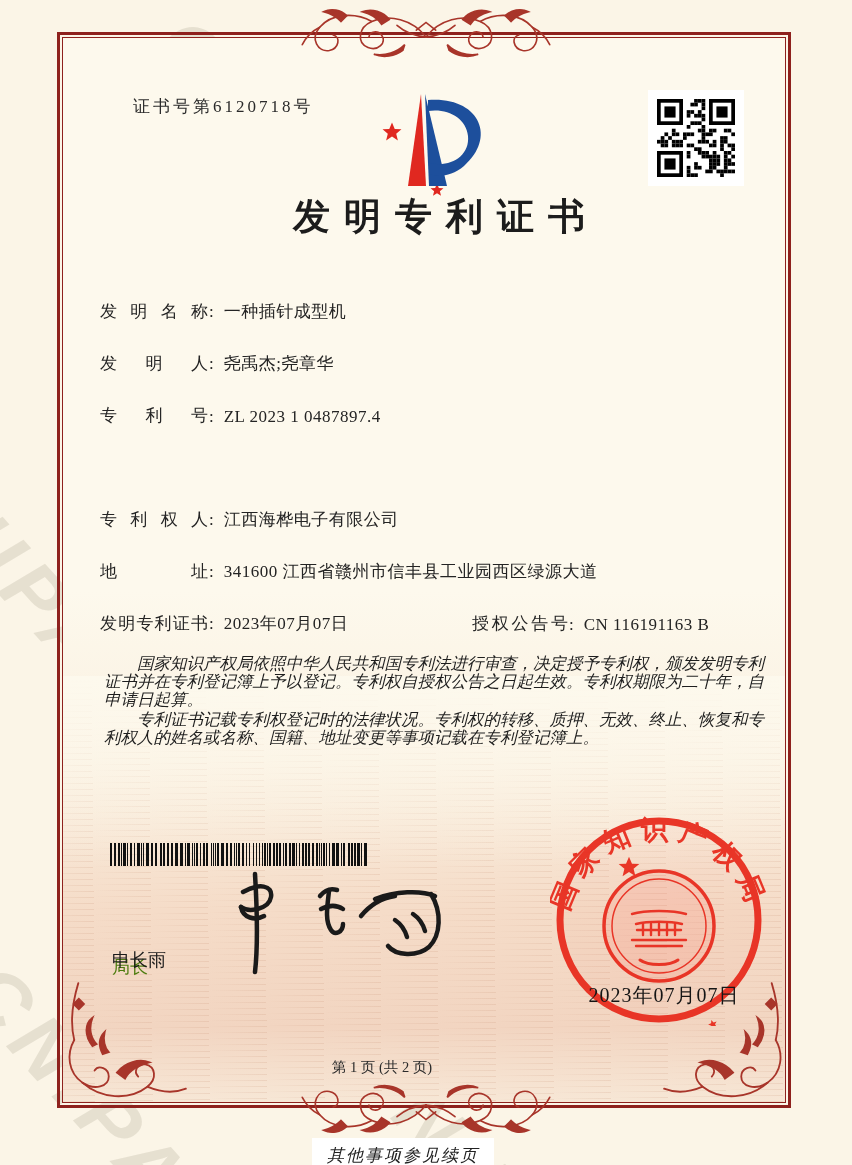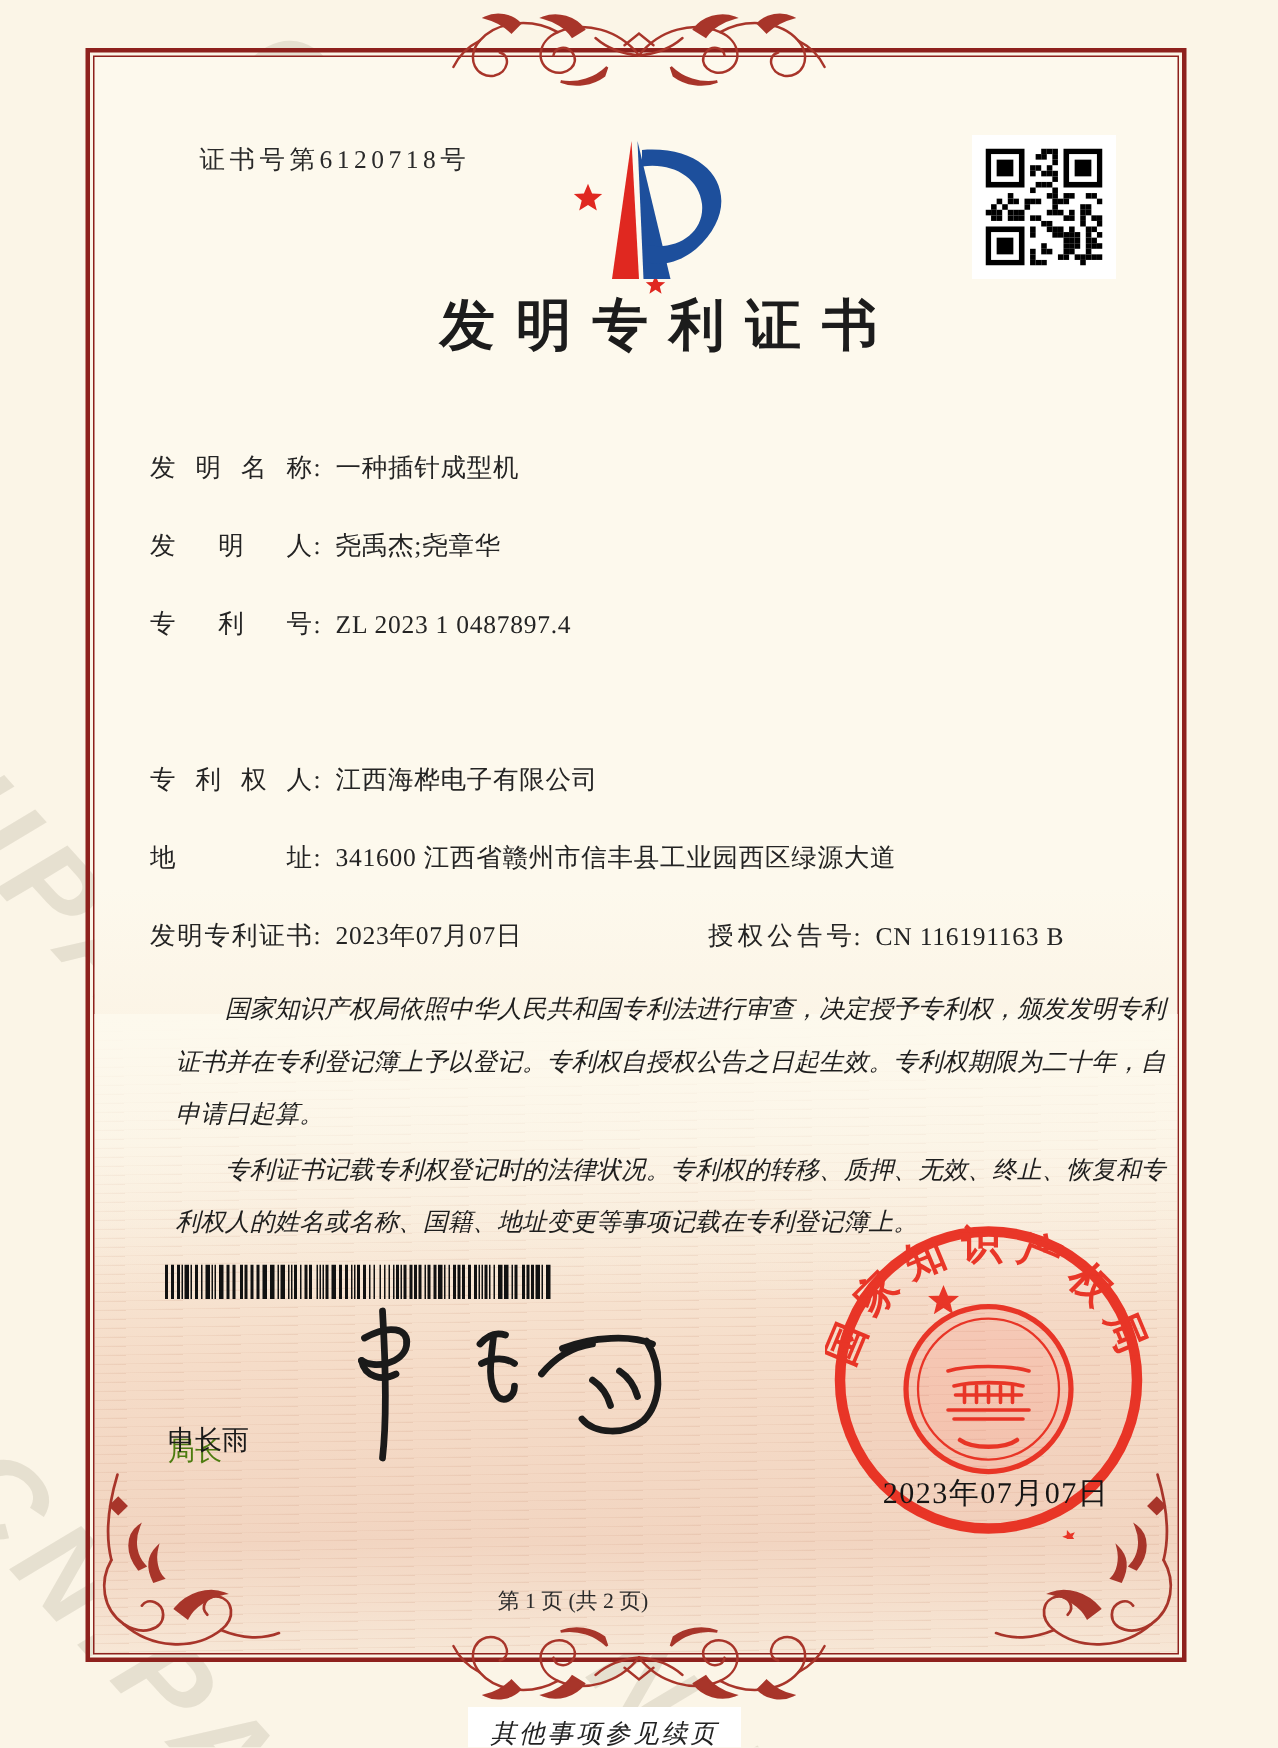--- a/index.html
+++ b/index.html
@@ -23,21 +23,21 @@
   .qr-box svg{position:absolute;left:9px;top:9px;}
   .logo{position:absolute;left:356px;top:84px;}
   .title{position:absolute;left:57px;width:778px;top:192px;text-align:center;
          font-size:37px;font-weight:600;letter-spacing:14px;color:#1c1c1c;}
   .frow{position:absolute;left:100px;font-size:17px;color:#242424;white-space:nowrap;}
   .flabel{display:inline-block;width:108px;text-align:justify;text-align-last:justify;vertical-align:bottom;}
   .fcolon{display:inline-block;margin:0 10px 0 1px;}
   .fvalue{letter-spacing:0.5px;font-family:Liberation Serif, serif;}
   .fpair2{position:absolute;left:372px;top:0;}
   .fpair2 .flabel{width:96px;}
-  .legal{position:absolute;left:117px;width:664px;font-size:16.5px;line-height:35px;
+  .legal{position:absolute;left:104px;width:664px;font-size:16.5px;line-height:18px;
          font-style:italic;color:#1e1e1e;}
   .legal p{margin:0;text-indent:2em;}
   .barcode{position:absolute;left:110px;top:843px;}
   .director-label{position:absolute;left:112px;top:955px;font-size:18px;
          font-family:"Liberation Sans","DejaVu Sans",sans-serif;color:#4d7c0f;}
   .director-name{position:absolute;left:112px;top:948px;font-size:18px;
          font-family:"Liberation Sans","DejaVu Sans",sans-serif;color:#1a1a1a;}
   .signature{position:absolute;left:225px;top:868px;}
   .seal{position:absolute;left:550px;top:814px;opacity:0.93;}
   .seal-date{position:absolute;left:576px;top:982px;width:176px;text-align:center;

